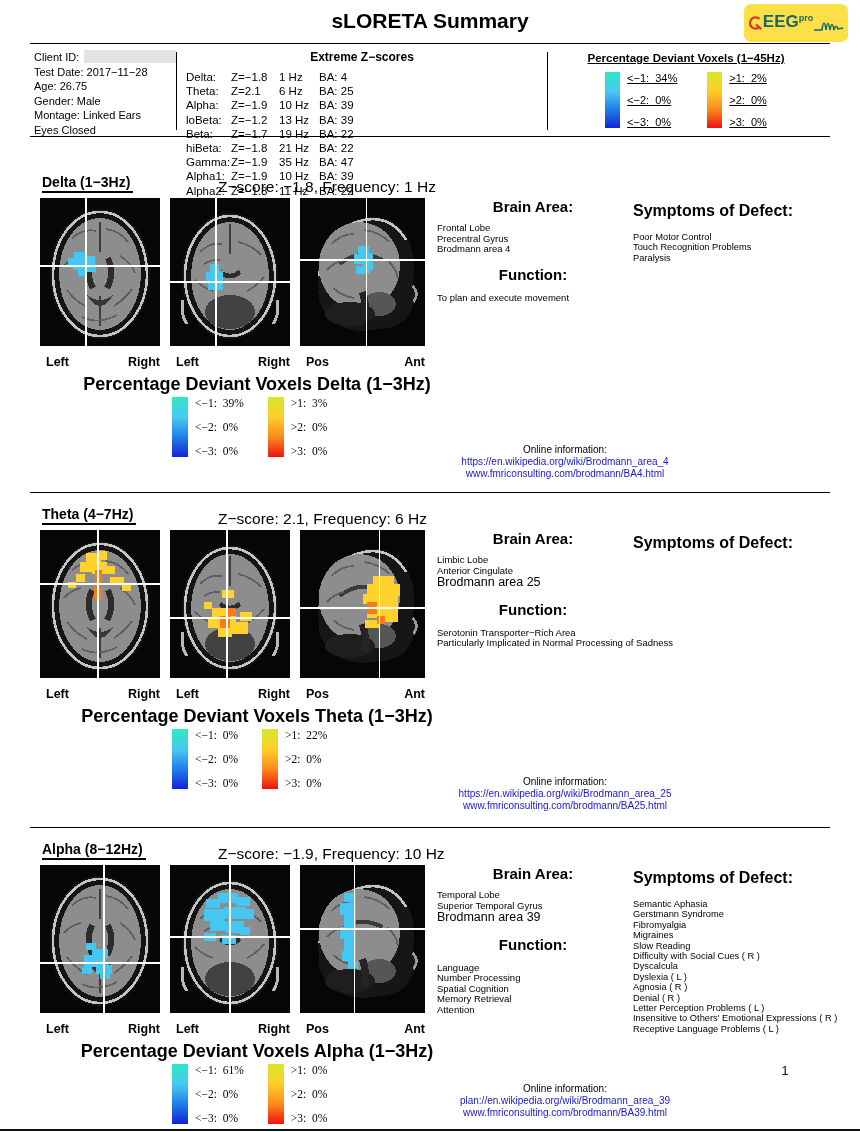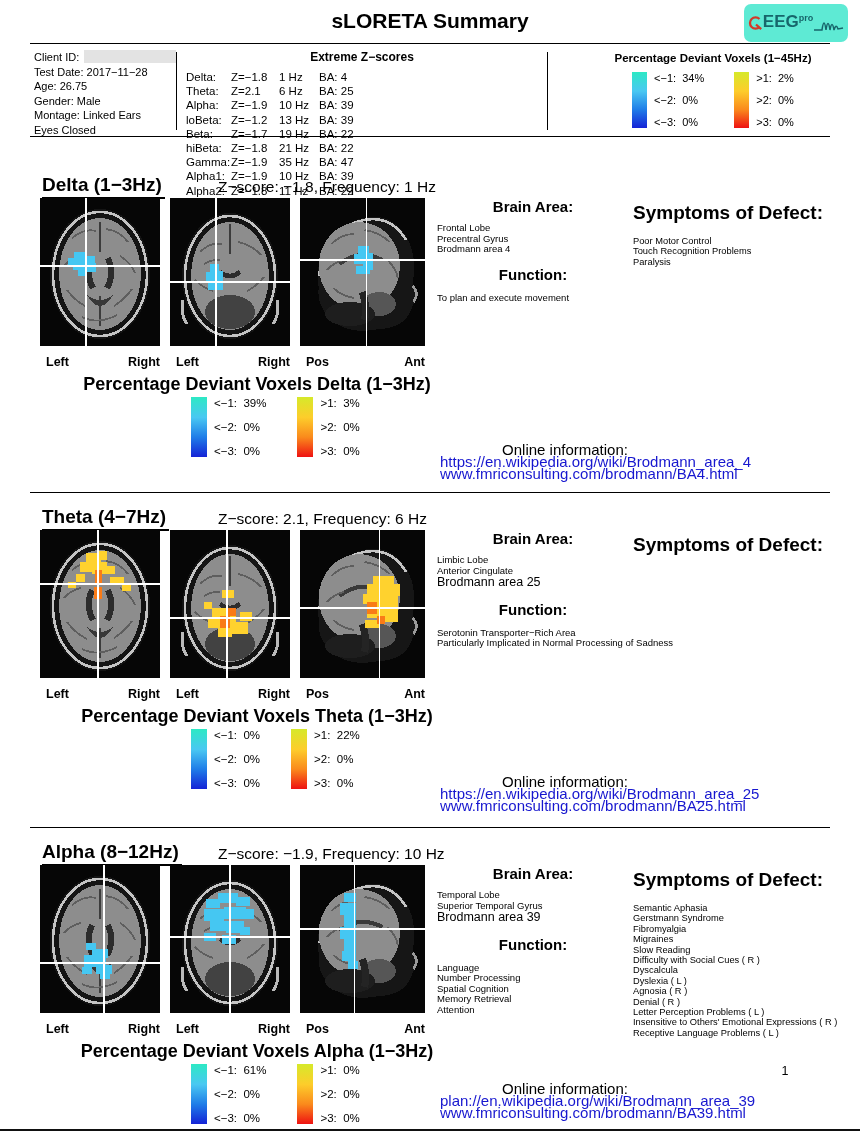--- a/index.html
+++ b/index.html
@@ -2,21 +2,21 @@
 <html><head>
 <meta charset="utf-8">
 <style>
   html,body{margin:0;padding:0;background:#fff;}
   #page{position:relative;width:860px;height:1132px;background:#fff;overflow:hidden;
         font-family:"Liberation Sans","DejaVu Sans",sans-serif;color:#000;}
 
   
   .page-title{position:absolute;top:9px;left:0;width:860px;text-align:center;
               font-size:21px;font-weight:bold;}
-  .logo{position:absolute;top:4px;right:12px;width:104px;height:38px;background:#5eead4;
+  .logo{position:absolute;top:4px;right:12px;width:104px;height:38px;background:#fde047;
         border-radius:7px;display:flex;align-items:center;justify-content:center;}
   .logo-text{color:#17666b;font-weight:bold;font-size:17px;line-height:17px;}
   .logo-pro{color:#17666b;font-weight:bold;font-size:9px;position:relative;top:-6px;}
   .logo-q svg,.logo-wave svg{display:block;}
 
   .rule{position:absolute;left:30px;width:800px;border-top:1.5px solid #000;height:0;}
   #rule1{top:43px}#rule2{top:136px}#rule3{top:492px}#rule4{top:827px}
   #rule-bottom{top:1129px;left:0;width:860px;border-top:2px solid #111;}
 
   .client{position:absolute;left:34px;top:50px;font-size:11px;line-height:14.5px;}
@@ -26,65 +26,65 @@
   .vrule{position:absolute;top:52px;height:78px;border-left:1.5px solid #000;width:0;}
   #vrule1{left:176px}#vrule2{left:547px}
 
   .zblock{position:absolute;left:186px;top:50px;width:352px;}
   .z-title{text-align:center;font-weight:bold;font-size:12px;margin-bottom:6px;}
   .z-cols{display:flex;flex-direction:column;}
   .z-col1{width:176px;}
   .z-row{display:flex;font-size:11.5px;line-height:14.2px;}
   .z-band{width:45px;}.z-z{width:48px;}.z-f{width:40px;}
 
-  .pdv{position:absolute;left:575px;top:52px;width:276px;}
+  .pdv{position:absolute;left:548px;top:52px;width:276px;text-decoration:underline;}
   .pdv-title{text-align:center;font-weight:bold;font-size:11.5px;margin-bottom:8px;}
 
   
   .legend{display:flex;justify-content:center;gap:30px;}
   .lgroup{display:flex;gap:7px;}
   .lbar{width:15px;height:56px;}
   .lrows{height:56px;display:flex;flex-direction:column;justify-content:space-between;
          font-size:11px;}
   .lrow{line-height:12px;white-space:pre;}
 
   
   .sec{position:absolute;left:0;width:860px;height:330px;}
   .sec-delta{top:168px}.sec-theta{top:500px}.sec-alpha{top:835px}
-  .sec-title{position:absolute;left:42px;top:6px;font-size:19px;font-weight:bold;
+  .sec-title{position:absolute;left:42px;top:6px;font-size:14px;font-weight:bold;
              border-bottom:2px solid #000;padding:0 3px 1px 0;display:inline-block;}
   .sec-zline{position:absolute;left:218px;top:10px;font-size:15.5px;}
   .bimg{position:absolute;top:30px;width:120px;height:148px;background:#000;}
   .bimg svg{width:100%;height:100%;display:block;}
   .bimg-ax{left:40px}.bimg-co{left:170px}.bimg-sa{left:300px;width:125px}
   .il{position:absolute;top:187px;font-size:12.5px;font-weight:bold;}
   .il-l1{left:46px}.il-r1{left:96px;width:64px;text-align:right}
   .il-l2{left:176px}.il-r2{left:226px;width:64px;text-align:right}
   .il-p3{left:306px}.il-a3{left:361px;width:64px;text-align:right}
 
   .ba-block{position:absolute;left:437px;top:30px;width:192px;}
   .blk-h{font-size:15px;font-weight:bold;margin-bottom:8px;text-align:center;}
   .ba-lines{font-size:9.5px;line-height:10.6px;white-space:pre;}
   .ba-big{font-size:12.5px;line-height:13.5px;}
   .ba-big:empty{display:none;}
   .fn-h{margin-top:11px;}
   .fn-lines{margin-top:10px;}
 
   .sym-block{position:absolute;left:633px;top:34px;width:222px;}
-  .sym-h{font-size:19px;font-weight:bold;margin-bottom:12px;}
+  .sym-h{font-size:16px;font-weight:bold;margin-bottom:12px;}
   .sym-lines{font-size:9.3px;line-height:10.4px;white-space:pre;}
 
   .pdv-sec-title{position:absolute;left:40px;top:206px;width:434px;text-align:center;
                  font-size:18px;font-weight:bold;}
-  .sec-legend{position:absolute;left:191px;top:229px;gap:31px;}
+  .sec-legend{position:absolute;left:172px;top:229px;gap:24px;font-family:Liberation Serif, serif;}
   .sec-legend .lbar{width:16px;height:60px;}
   .sec-legend .lrows{height:60px;font-size:11.5px;}
 
   .online{position:absolute;left:440px;top:276px;width:250px;text-align:center;
-          font-size:15px;line-height:12.2px;}
+          font-size:10px;line-height:12.2px;}
   .sec-alpha .online{top:248px;}
   .online a{text-decoration:none;display:block;cursor:pointer;}
 
   .pagenum{position:absolute;left:770px;top:1064px;width:30px;text-align:center;
            font-size:12.5px;}
 </style>
 </head>
 <body>
 
 <div id="page">

